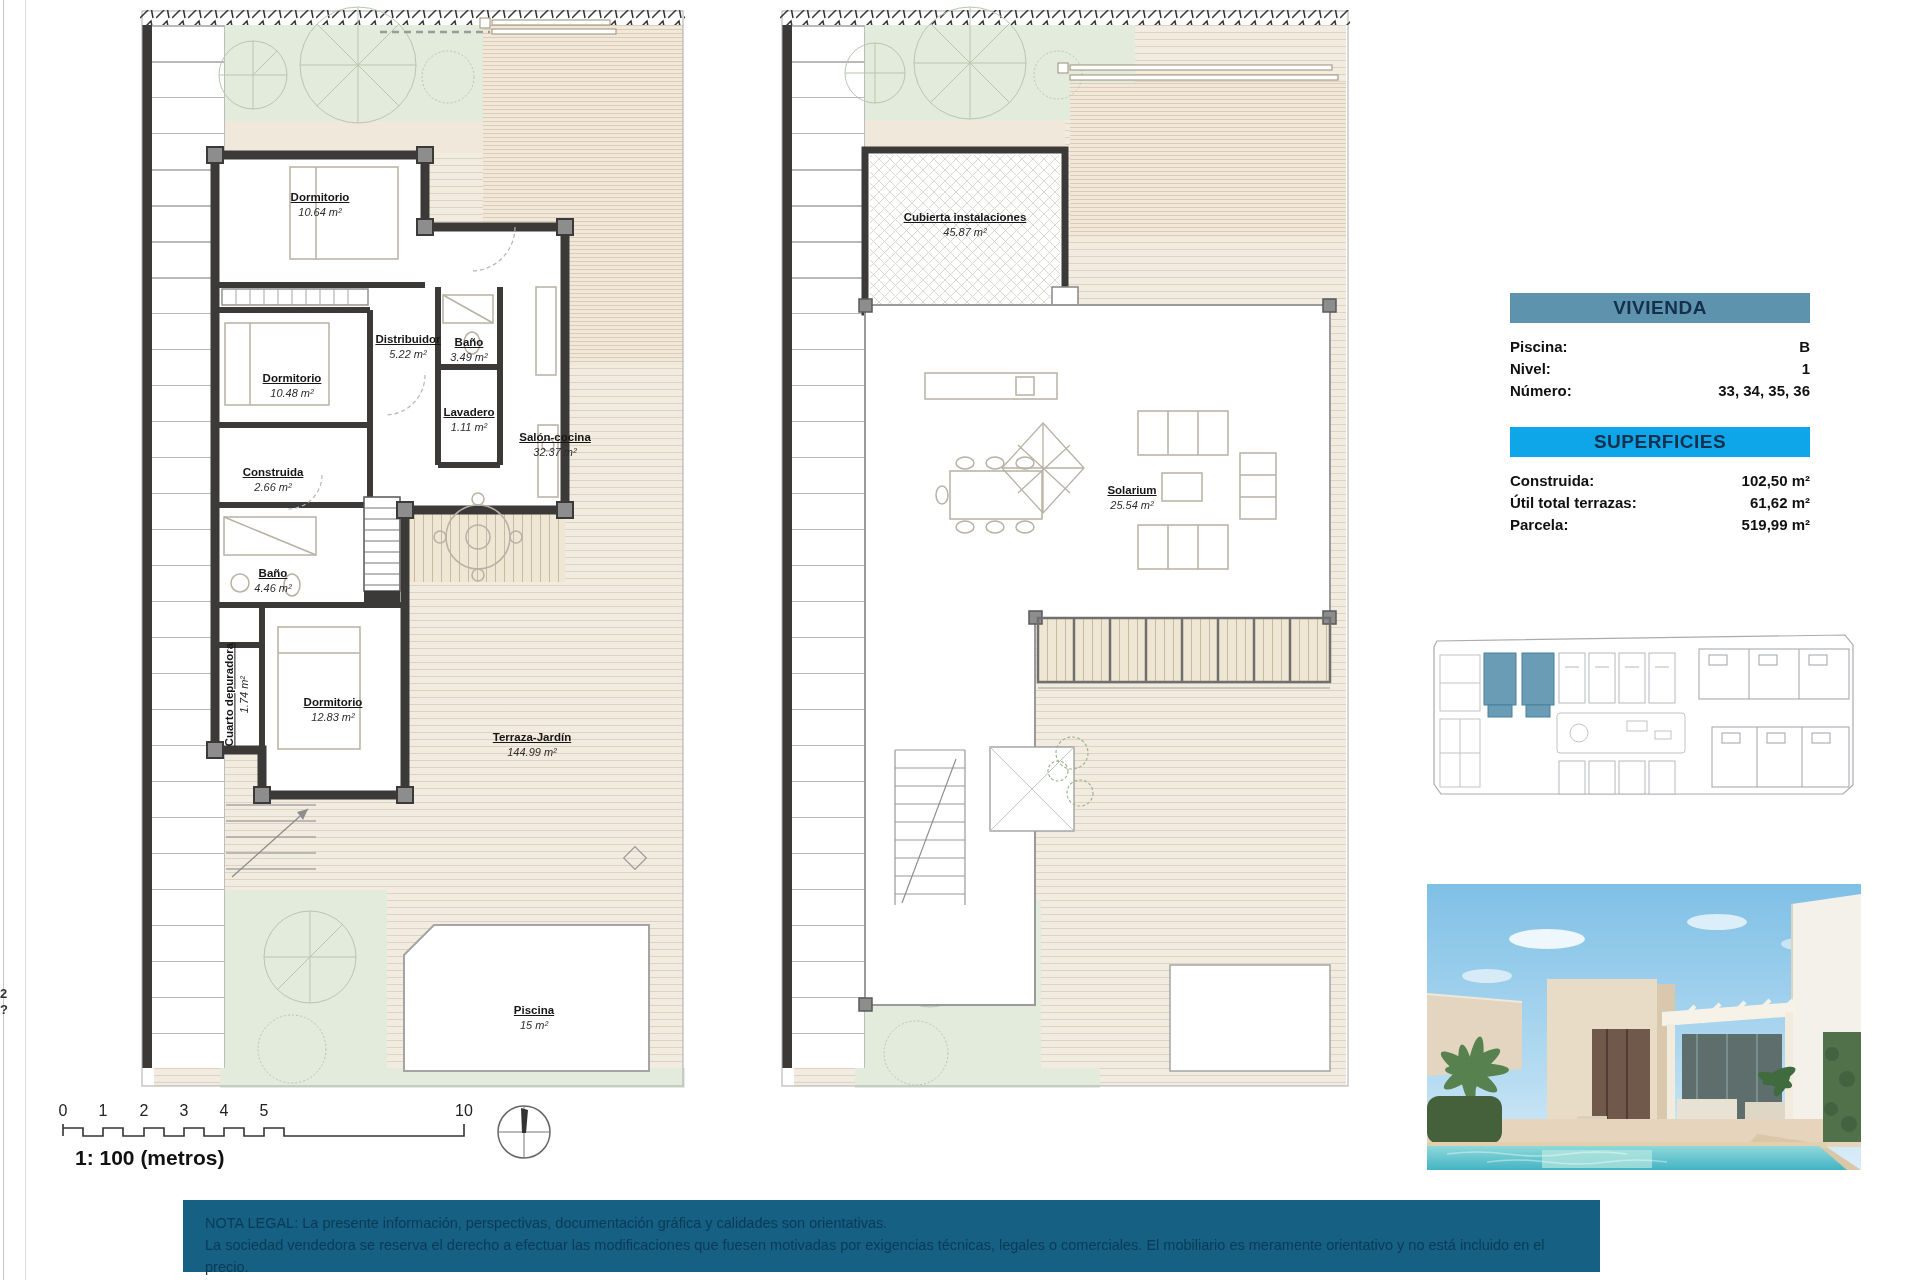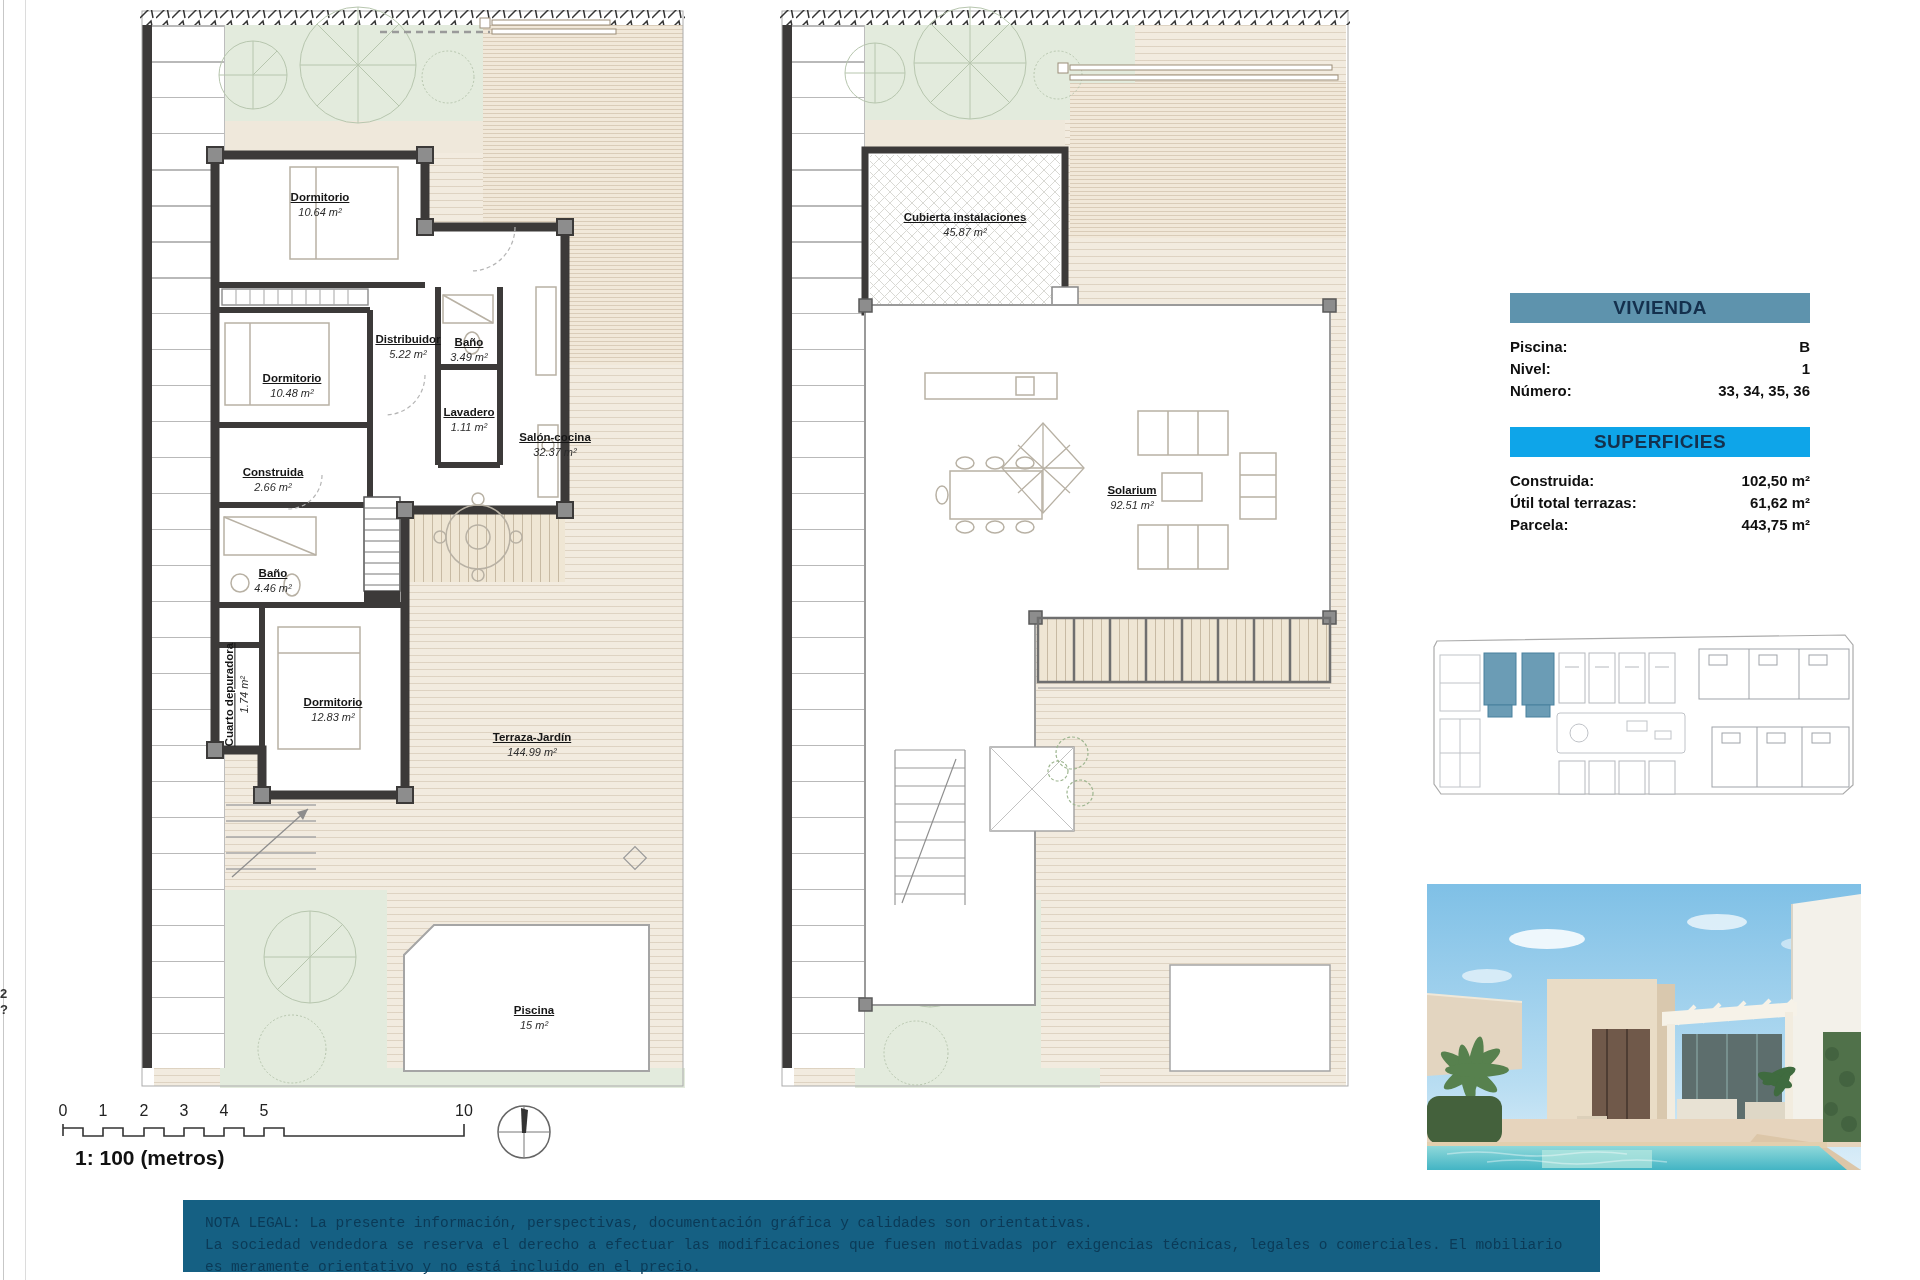--- a/index.html
+++ b/index.html
@@ -20,21 +20,21 @@
   .rname{font-weight:bold;text-decoration:underline;font-size:11.5px;color:#161616;}
   .rarea{font-style:italic;font-size:11px;color:#2c2c2c;}
   .panel-header{position:absolute;width:300px;height:30px;line-height:30px;text-align:center;
                 font-size:19px;font-weight:bold;color:#14304d;letter-spacing:.5px;background:#5e93ad;}
   .panel-rows{position:absolute;width:300px;}
   .prow{display:flex;justify-content:space-between;height:22px;line-height:22px;}
   .prow .pl{font-weight:bold;font-size:15px;color:#101010;}
   .prow .pv{font-weight:bold;font-size:15px;color:#101010;text-align:right;}
   .legalbar{position:absolute;left:183px;top:1200px;width:1417px;height:72px;background:#156083;}
   .legalbar .inner{padding:13px 18px 0 22px;}
-  .legalbar p{margin:0;font-size:14.5px;line-height:1.5;color:#0b3a57;font-family:Liberation Mono, monospace;}
+  .legalbar p{margin:0;font-size:14.5px;line-height:1.5;color:#0b3a57;}
   .scalewrap{position:absolute;left:55px;top:1100px;width:520px;height:80px;}
   .scaletick{position:absolute;top:2px;transform:translateX(-50%);font-size:16px;color:#222;}
   .scalecaption{position:absolute;left:20px;top:46px;font-size:21px;font-weight:bold;color:#111;}
   .edgeline{position:absolute;top:0;width:1px;height:1280px;}
   .edgemarks{position:absolute;left:0;top:986px;width:14px;overflow:hidden;font-size:13px;font-weight:bold;color:#333;line-height:1.2;}
 </style>
 </head>
 <body>
 
 <div class="sheet">
@@ -309,21 +309,21 @@
 
       <rect x="390" y="960" width="160" height="106" fill="#ffffff" stroke="#a5a5a5" stroke-width="1.5"></rect>
     </svg>
 
     <div class="rlabel" style="left:185px;top:205px">
       <span class="rname">Cubierta instalaciones</span>
       <span class="rarea">45.87 m²</span>
     </div>
     <div class="rlabel" style="left:352px;top:478px">
       <span class="rname">Solarium</span>
-      <span class="rarea">92.51 m²</span>
+      <span class="rarea">25.54 m²</span>
     </div>
   </div>
 
   <div class="panel-header" style="left: 1510px; top: 293px; background-color: rgb(94, 147, 173);">
     <span>VIVIENDA</span>
   </div>
   <div class="panel-rows" style="left:1510px;top:336px">
     <div class="prow">
       <span class="pl">Piscina:</span>
       <span class="pv">B</span>
@@ -345,21 +345,21 @@
     <div class="prow">
       <span class="pl">Construida:</span>
       <span class="pv">102,50 m²</span>
     </div>
     <div class="prow">
       <span class="pl">Útil total terrazas:</span>
       <span class="pv">61,62 m²</span>
     </div>
     <div class="prow">
       <span class="pl">Parcela:</span>
-      <span class="pv">443,75 m²</span>
+      <span class="pv">519,99 m²</span>
     </div>
   </div>
 
   <div class="abs" style="left:1427px;top:627px;width:434px;height:175px">
     <svg width="434" height="175" viewBox="0 0 434 175">
       <path d="M10,14 L418,8 L426,18 L426,158 L416,167 L14,167 L7,157 L7,20 Z" fill="#ffffff" stroke="#ababab" stroke-width="1.2"></path>
       <g stroke="#c0c3c8" fill="none" stroke-width="1">
         <rect x="13" y="28" width="40" height="56"></rect>
           <rect x="13" y="92" width="40" height="68"></rect>
         <path d="M13,56 H53 M33,92 V160 M13,126 H53"></path>

